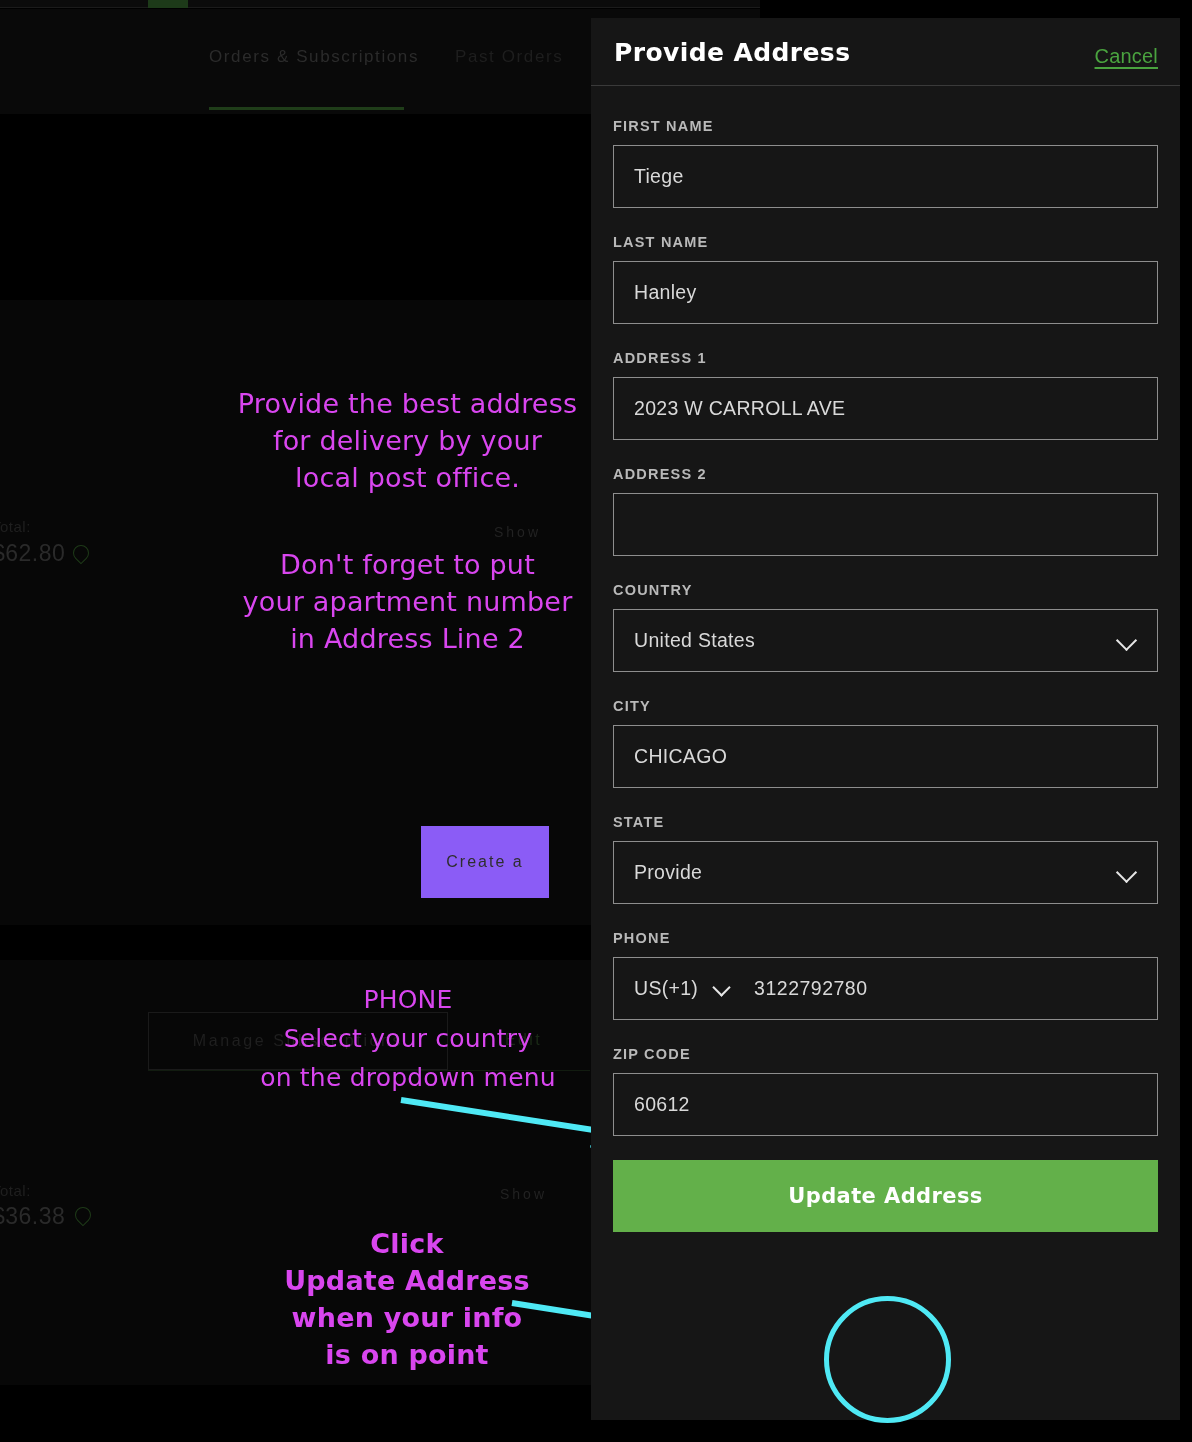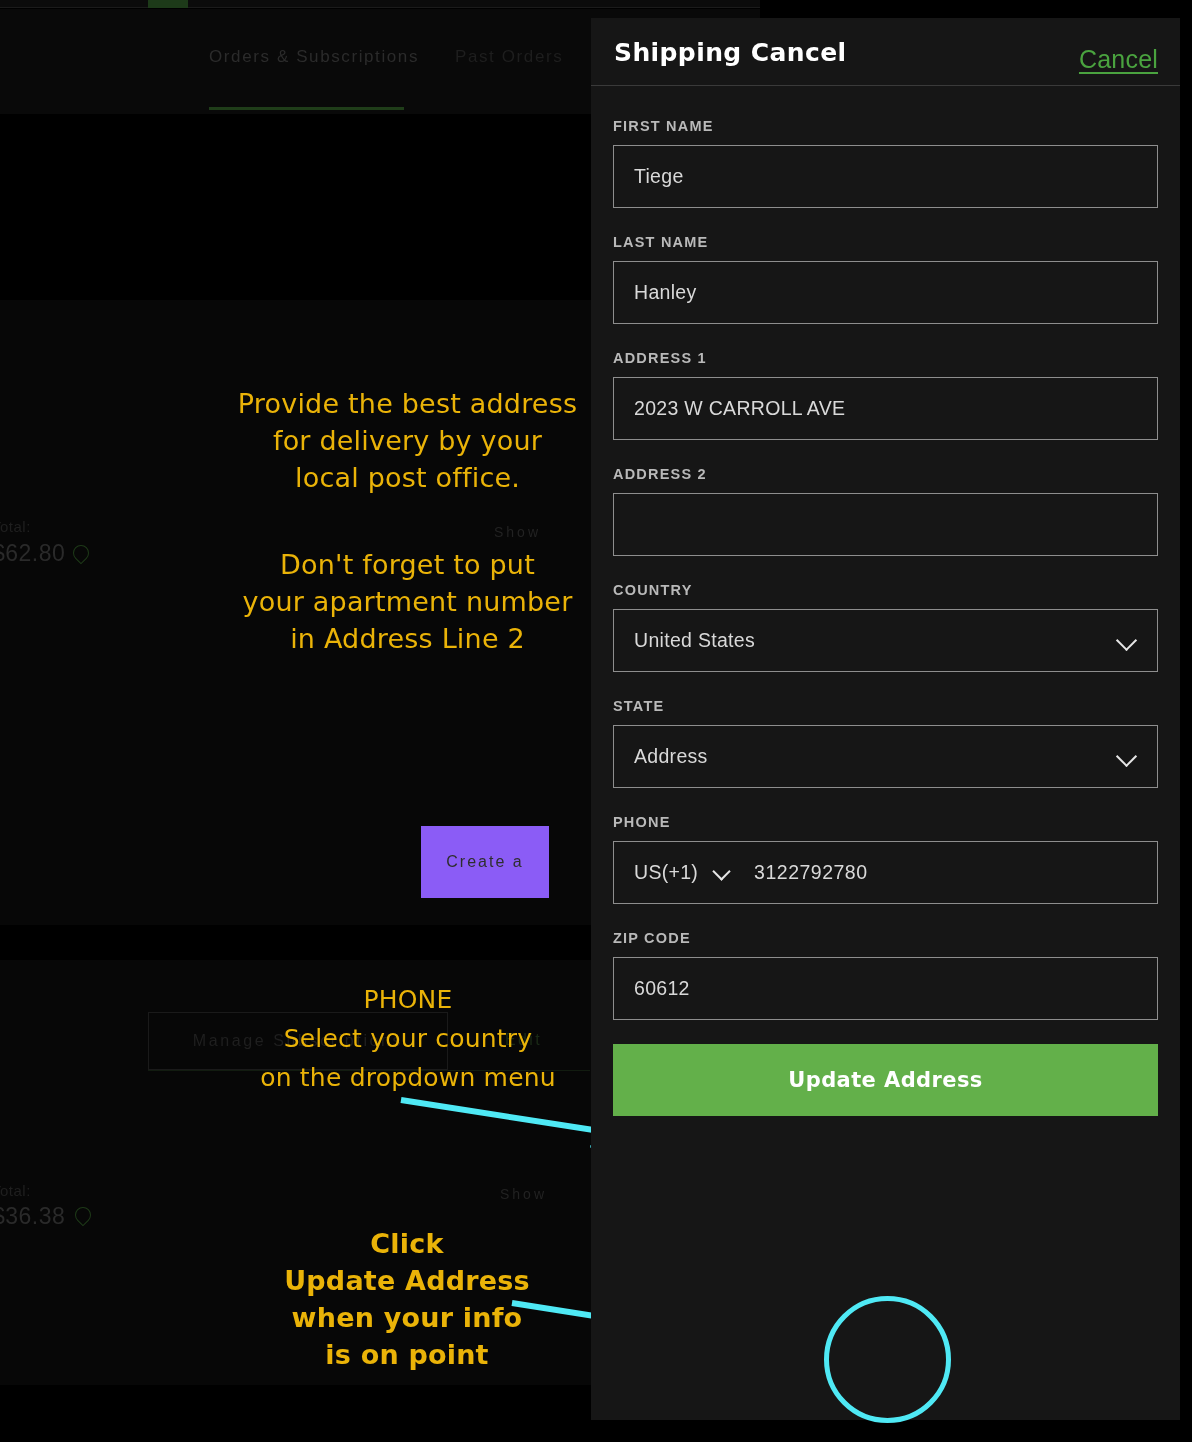--- a/index.html
+++ b/index.html
@@ -68,21 +68,21 @@
   .bg-edit {
     position: absolute; left: 505px; top: 1031px;
     font-size: 16px; color: #1a2a16; letter-spacing: 2.4px;
   }
   .bg-row-divider {
     position: absolute; left: 148px; width: 442px; height: 1px; background: #121c10;
   }
 
   
   .ann {
-    position: absolute; color: #eab308; text-align: center;
+    position: absolute; color: #d946ef; text-align: center;
     font-family: "DejaVu Sans", sans-serif;
     font-size: 27px; line-height: 37px; letter-spacing: .2px; font-weight: 400;
   }
   .ann.phone-cap { font-size: 25px; }
   svg.ann-svg { position: absolute; left: 0; top: 0; width: 1192px; height: 1442px;
     pointer-events: none; overflow: visible; }
 
   
   #panel {
     position: absolute; left: 591px; top: 18px; width: 589px; height: 1402px;
@@ -92,21 +92,21 @@
     position: relative; height: 68px; border-bottom: 1px solid #3a3a3a;
     display: flex; align-items: center;
   }
   .panel-title {
     position: absolute; left: 23px; top: 20px;
     font-family: "DejaVu Sans", sans-serif;
     font-size: 25px; font-weight: 700; color: #ffffff; letter-spacing: .4px;
   }
   .cancel-link {
     position: absolute; right: 22px; top: 27px;
-    font-size: 25px; color: #4aa33f; text-decoration: underline;
+    font-size: 20px; color: #4aa33f; text-decoration: underline;
     text-underline-offset: 4px; letter-spacing: .2px; cursor: pointer;
   }
 
   .form { padding: 0 22px; }
   .field { margin-top: 26px; }
   .field:first-child { margin-top: 32px; }
   .field-label {
     font-size: 14.5px; font-weight: 700; color: #b9b9b9;
     letter-spacing: 1.2px; margin-bottom: 11px;
   }
@@ -219,21 +219,21 @@
   <div class="ann" style="left:262px; top:1225px; width:290px;font-weight:bold;">
     <div>Click</div>
     <div>Update Address</div>
     <div>when your info</div>
     <div>is on point</div>
   </div>
 
   <div id="panel">
 
     <div class="panel-head">
-      <div class="panel-title">Shipping Cancel</div>
+      <div class="panel-title">Provide Address</div>
       <div class="cancel-link">Cancel</div>
     </div>
 
     <div class="form">
 
       <div class="field">
         <div class="field-label">FIRST NAME</div>
         <div class="field-box">Tiege</div>
       </div>
 
@@ -253,25 +253,29 @@
       </div>
 
       <div class="field">
         <div class="field-label">COUNTRY</div>
         <div class="field-box select">
           <span>United States</span>
           <span class="chev"></span>
         </div>
       </div>
 
+      <div class="field">
+        <div class="field-label">CITY</div>
+        <div class="field-box">CHICAGO</div>
+      </div>
 
       <div class="field">
         <div class="field-label">STATE</div>
         <div class="field-box select">
-          <span>Address</span>
+          <span>Provide</span>
           <span class="chev"></span>
         </div>
       </div>
 
       <div class="field">
         <div class="field-label">PHONE</div>
         <div class="field-box phone-box">
           <span class="phone-cc">US(+1)</span>
           <span class="phone-chev"></span>
           <span class="phone-num">3122792780</span>

